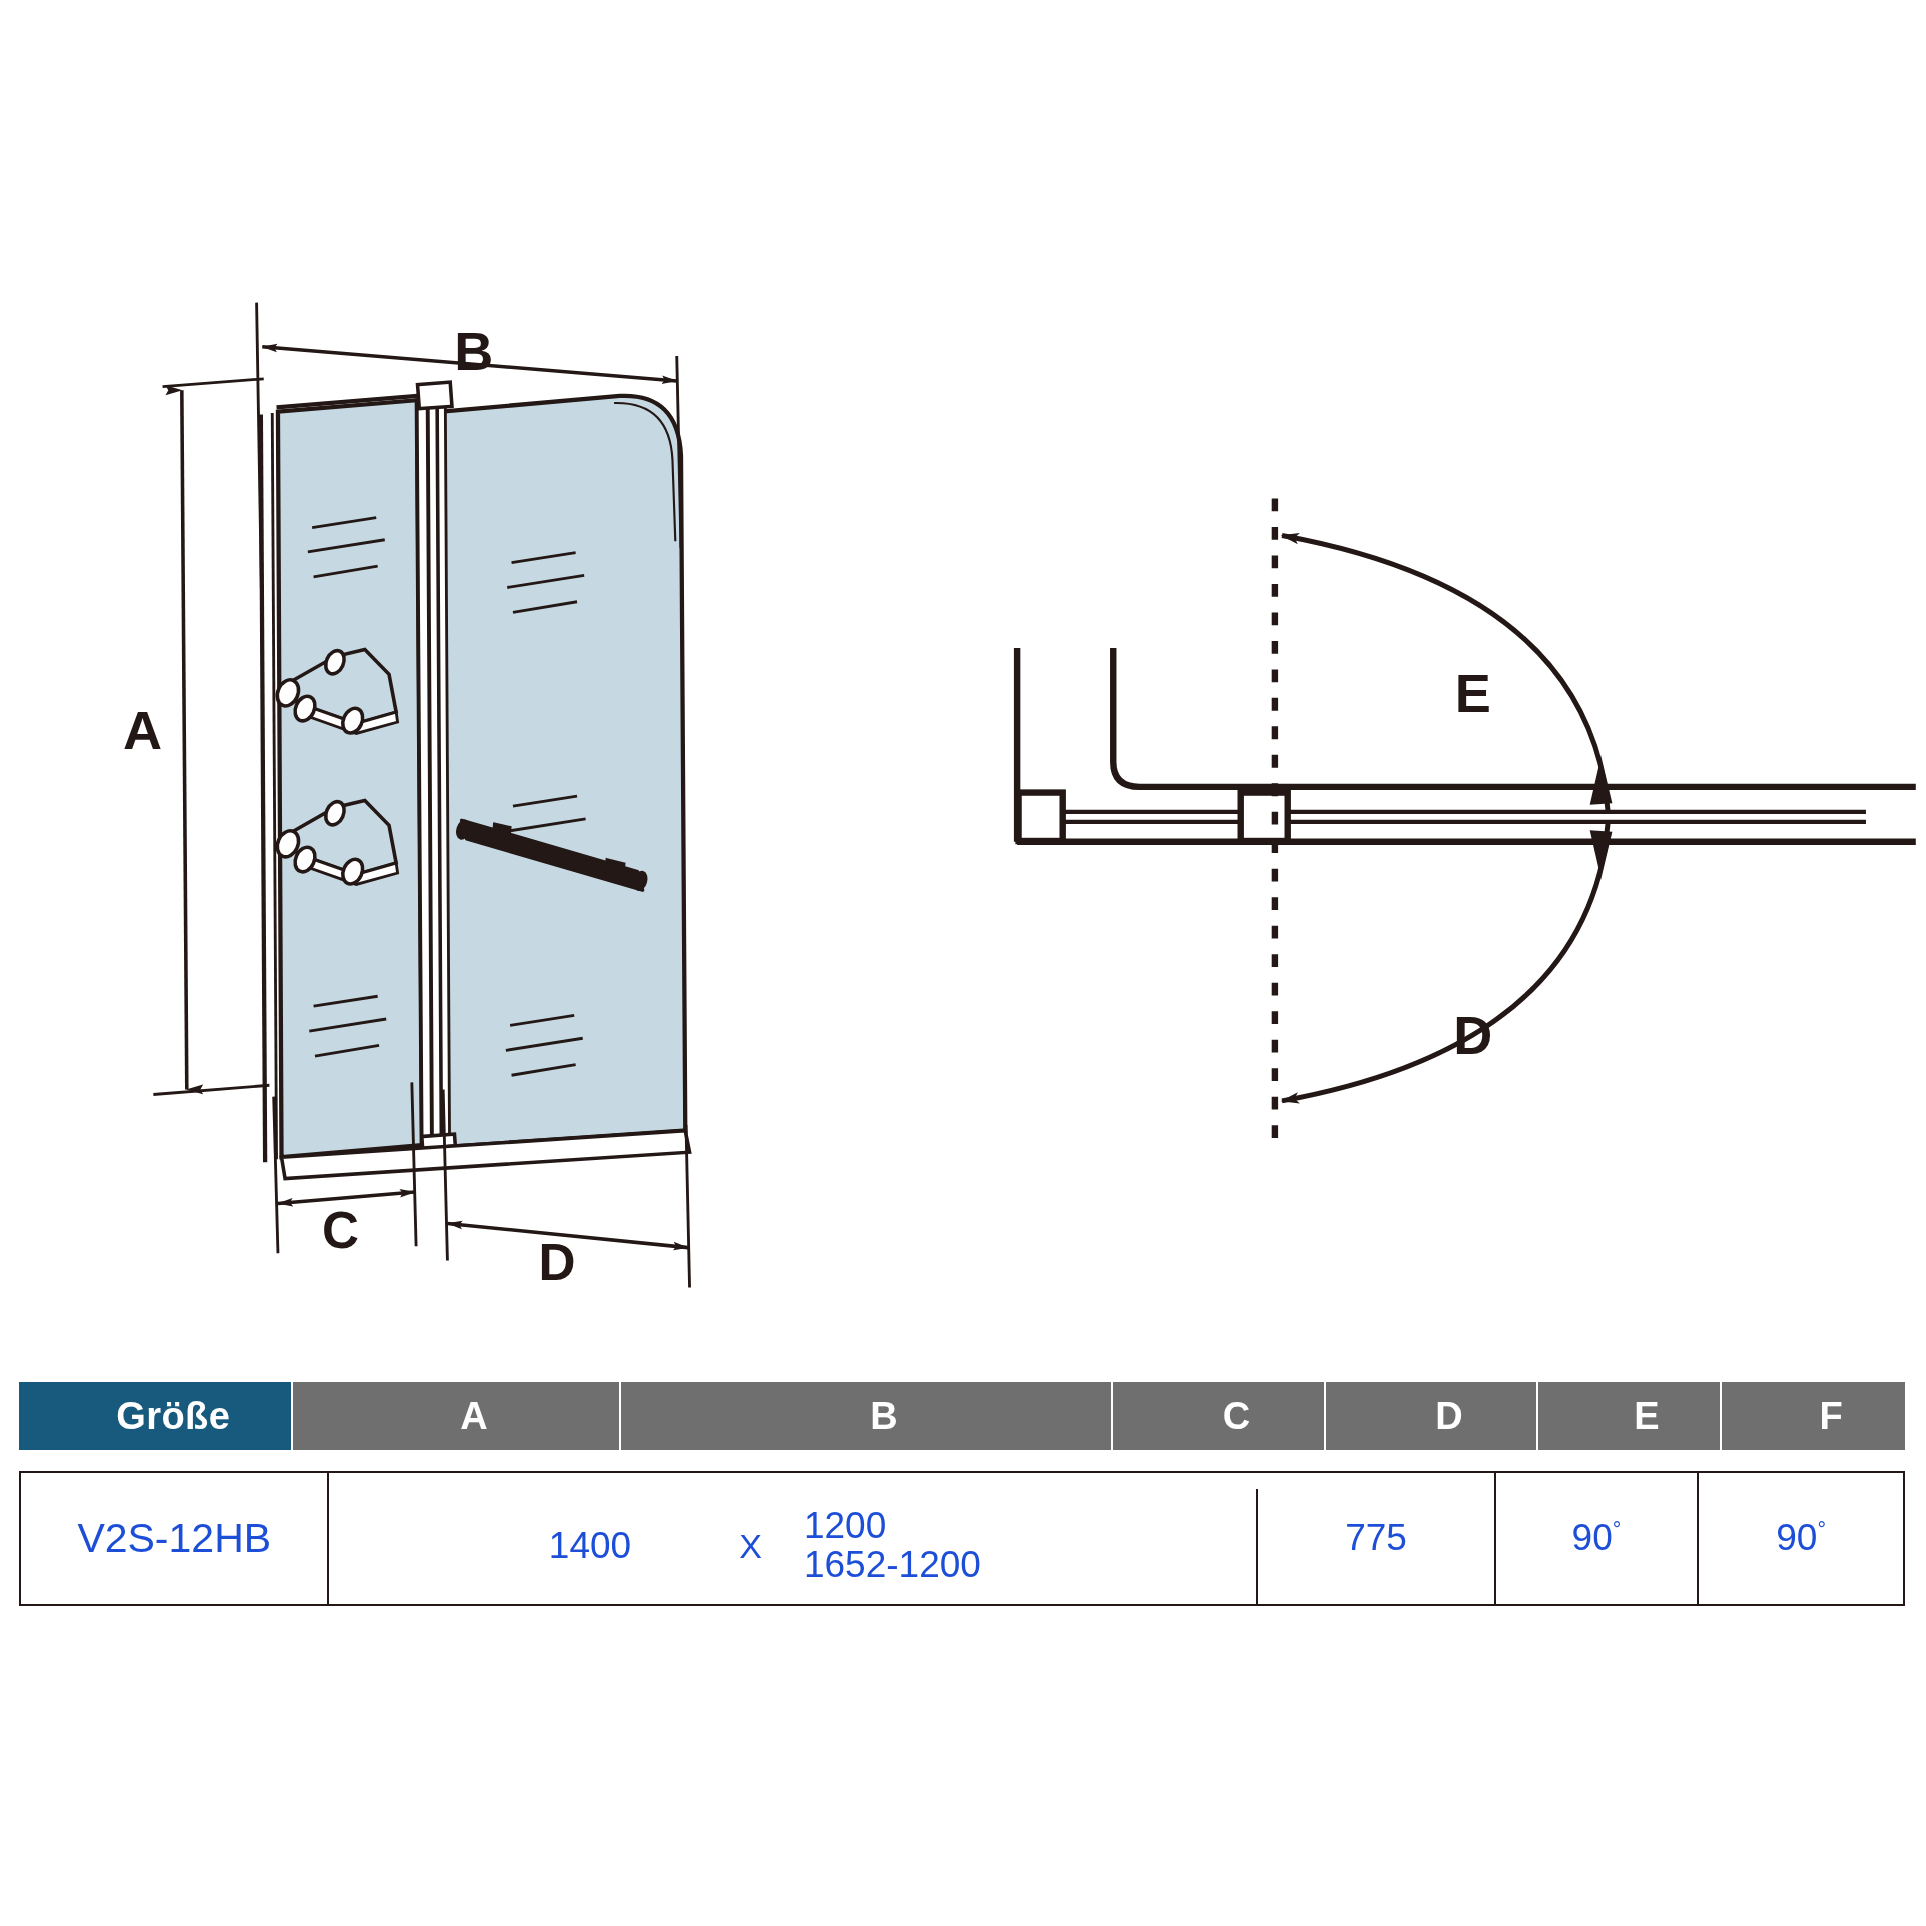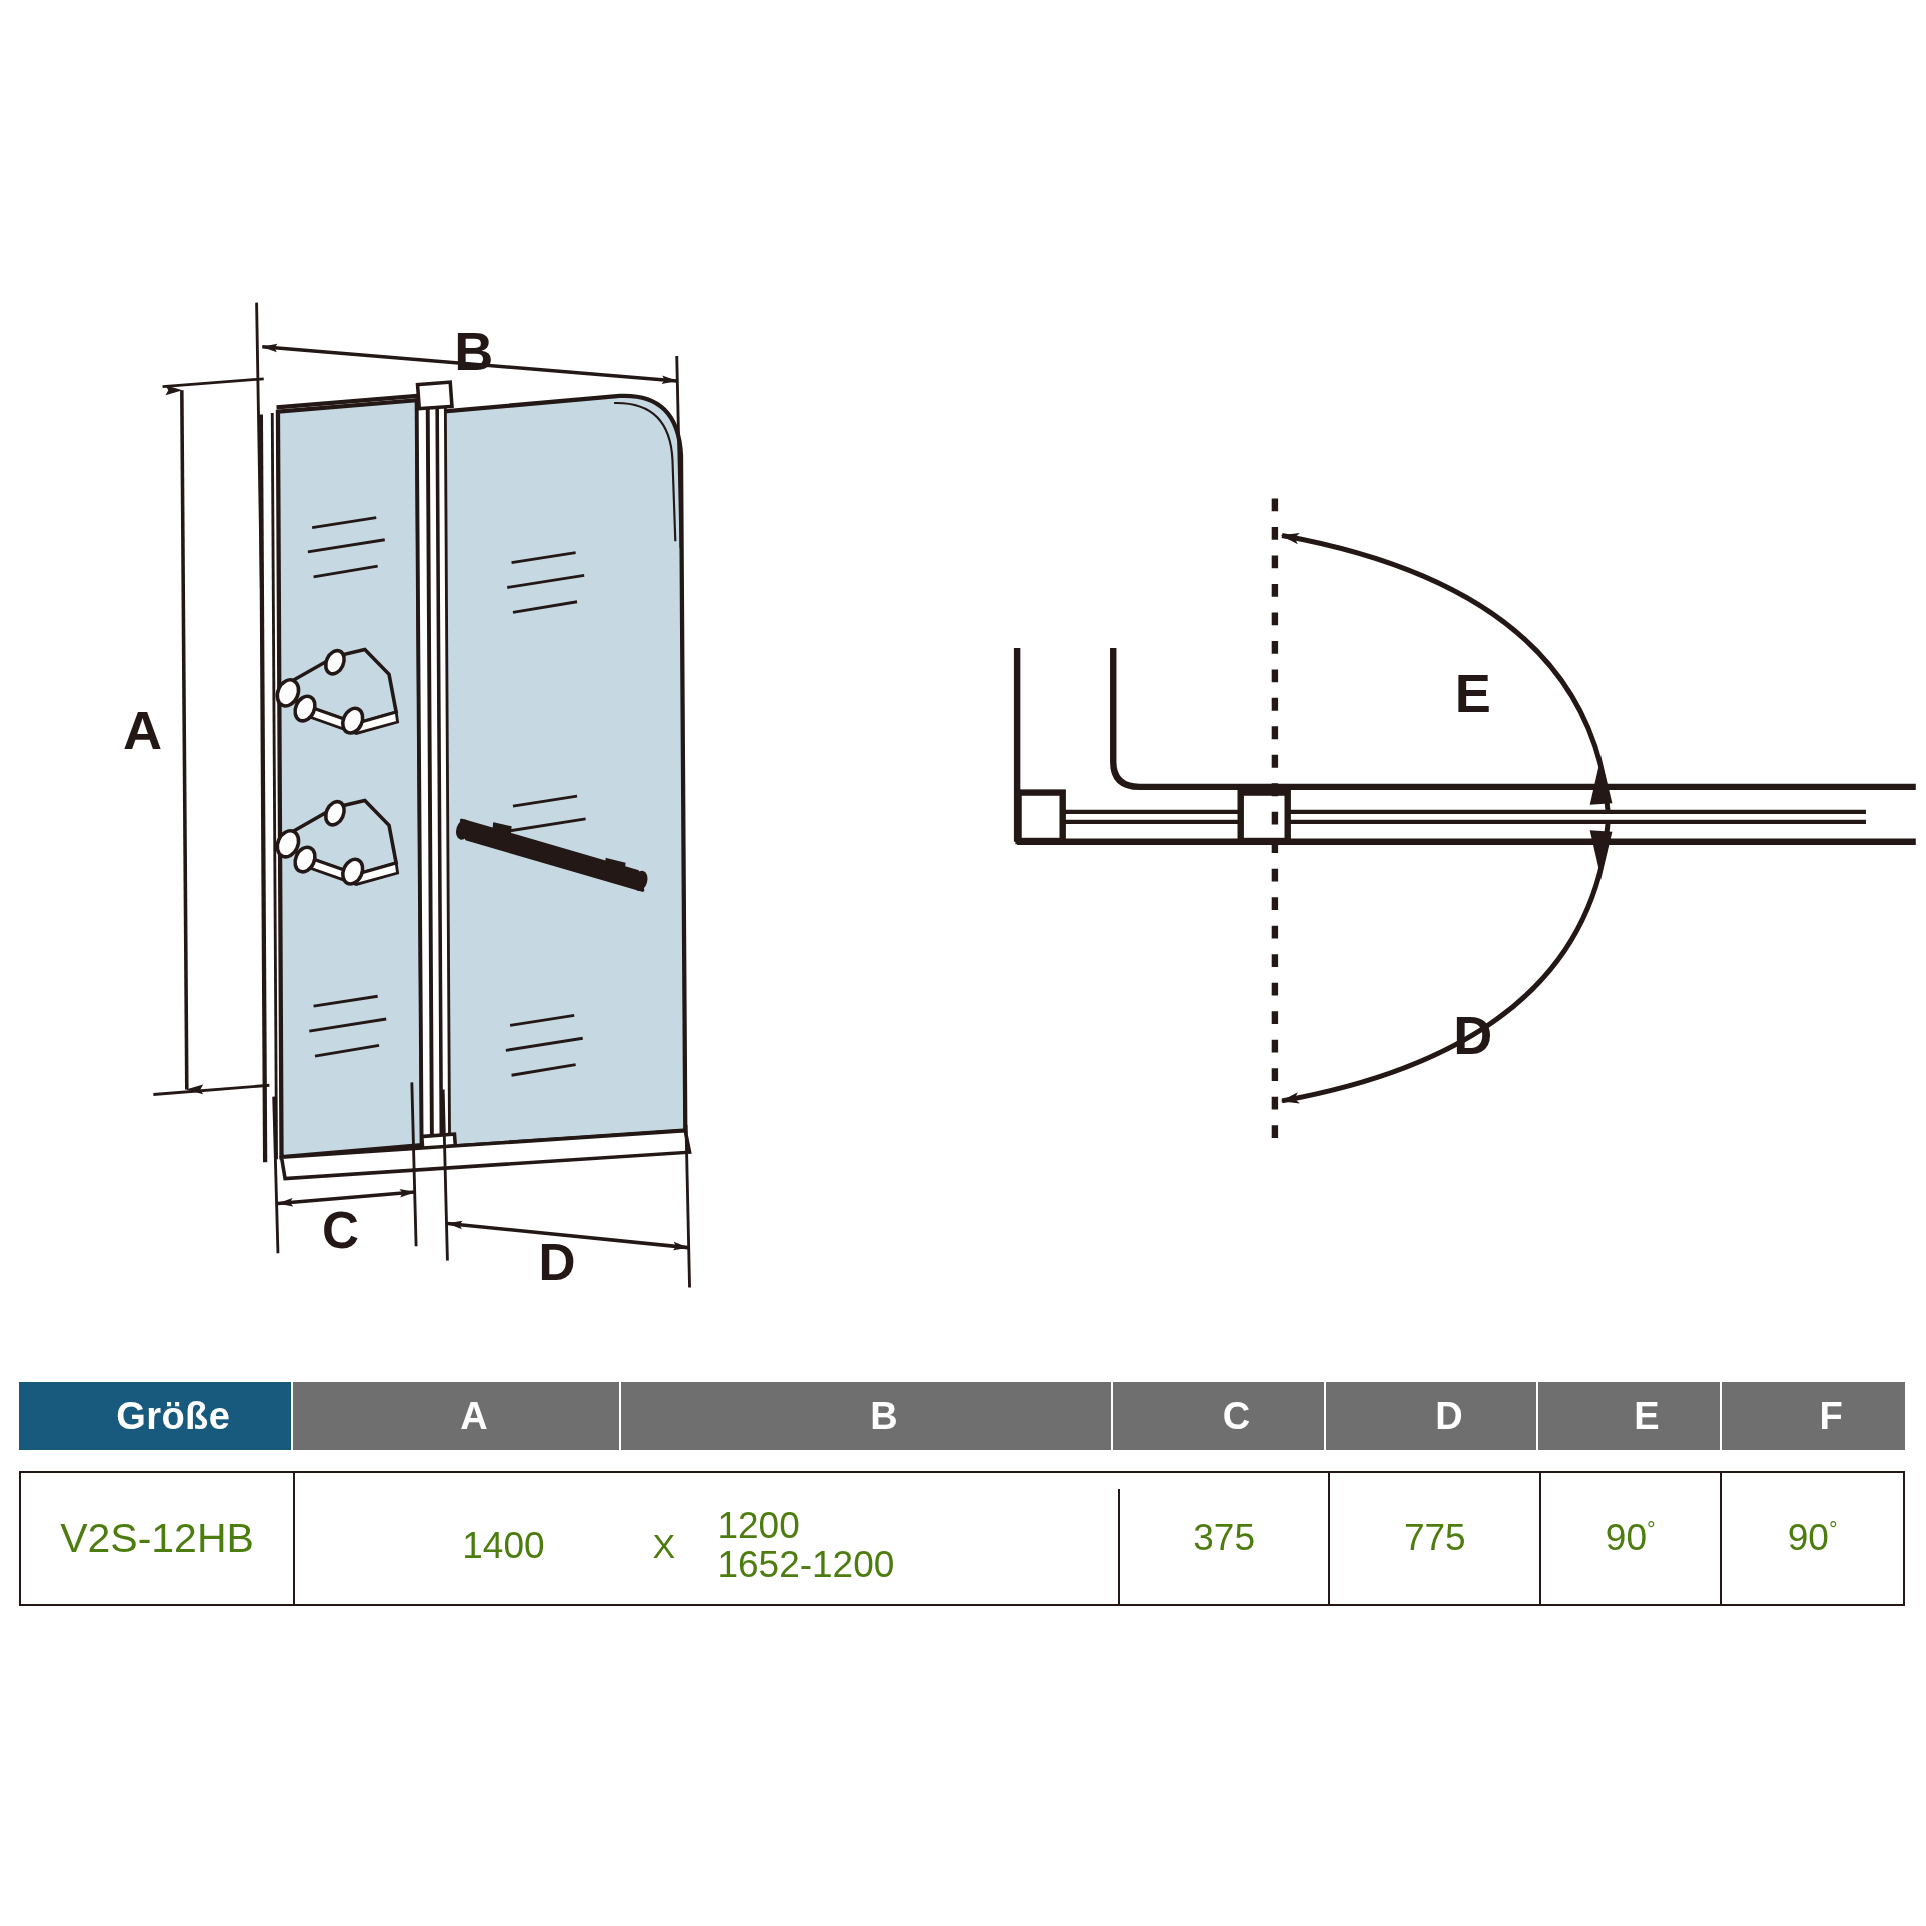--- a/index.html
+++ b/index.html
@@ -77,21 +77,21 @@
     margin-top: 20.7px;
     border: 2.1px solid #231815;
     box-sizing: border-box;
     background: #ffffff;
   }
   .td {
     display: flex;
     align-items: center;
     justify-content: center;
     font-size: 37px;
-    color: #4d7c0f;
+    color: #1d4ed8;
     border-right: 2.1px solid #231815;
     box-sizing: border-box;
     position: relative;
   }
   .td:last-child { border-right: none; }
 
   .td-model { font-size: 41px; }
 
   .ab-cell {
     display: flex;
@@ -331,23 +331,20 @@
 
       <div class="td c-ab ab-cell">
         <span class="ab-a">1400</span>
         <span class="ab-x">X</span>
         <span class="ab-b">
           <span class="b-top">1200</span>
           <span class="b-bottom">1652-1200</span>
         </span>
       </div>
 
-      <div class="td c-c">
-        <span>375</span>
-      </div>
       <div class="td c-d">
         <span>
           <span>775</span>
         </span>
       </div>
       <div class="td c-e">
         <span class="deg"><span>90</span><sup>°</sup></span>
       </div>
       <div class="td c-f">
         <span class="deg"><span>90</span><sup>°</sup></span>

